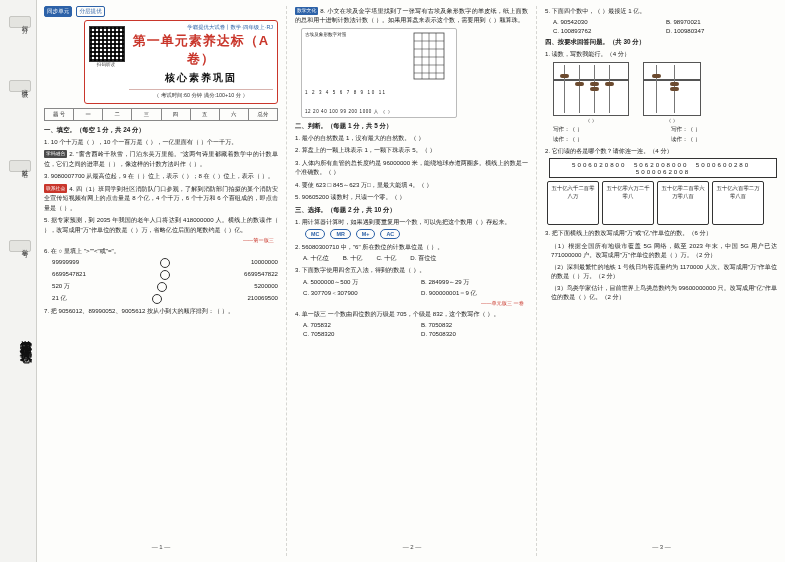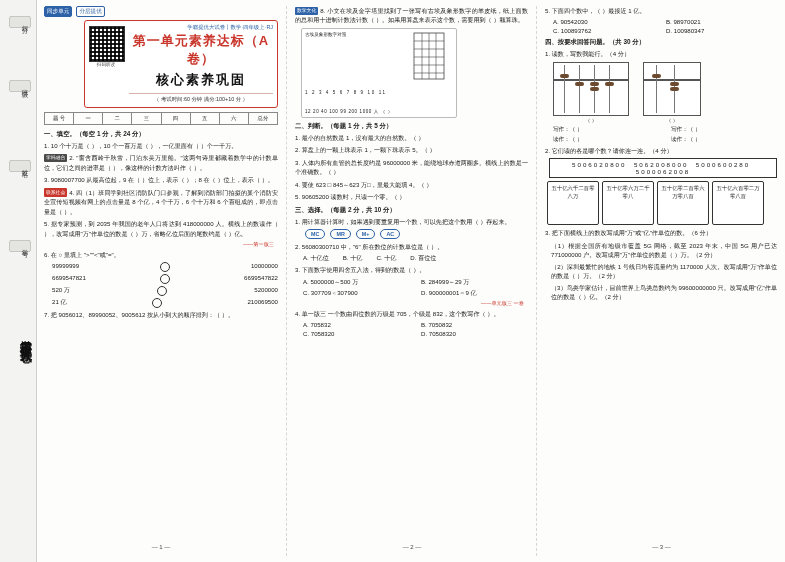--- a/index.html
+++ b/index.html
@@ -63,21 +63,21 @@
   }
   .qr-cap{position:absolute;left:4px;top:41px;width:34px;text-align:center;font-size:4.6px;color:#444;}
   .t-top{
     margin-left:40px;font-size:5.4px;color:#2d62a8;text-align:right;
   }
   .t-main{
     margin-left:40px;text-align:center;font-size:13px;font-weight:bold;
     color:#c9362b;letter-spacing:1px;margin-top:1px;
   }
   .t-sub{
-    margin-left:40px;text-align:center;font-size:13px;font-weight:bold;
+    margin-left:40px;text-align:center;font-size:10px;font-weight:bold;
     color:#111;letter-spacing:2px;margin-top:3px;
   }
   .t-time{
     margin-left:40px;margin-top:4px;text-align:center;font-size:5.4px;color:#333;
     border-top:1px solid #d8b3ae;padding-top:2px;
   }
   .scorebar{
     display:flex;border:1px solid #888;margin-bottom:5px;font-size:5.4px;
   }
   .scorebar div{flex:1;text-align:center;padding:2px 0;border-right:1px solid #888;}

